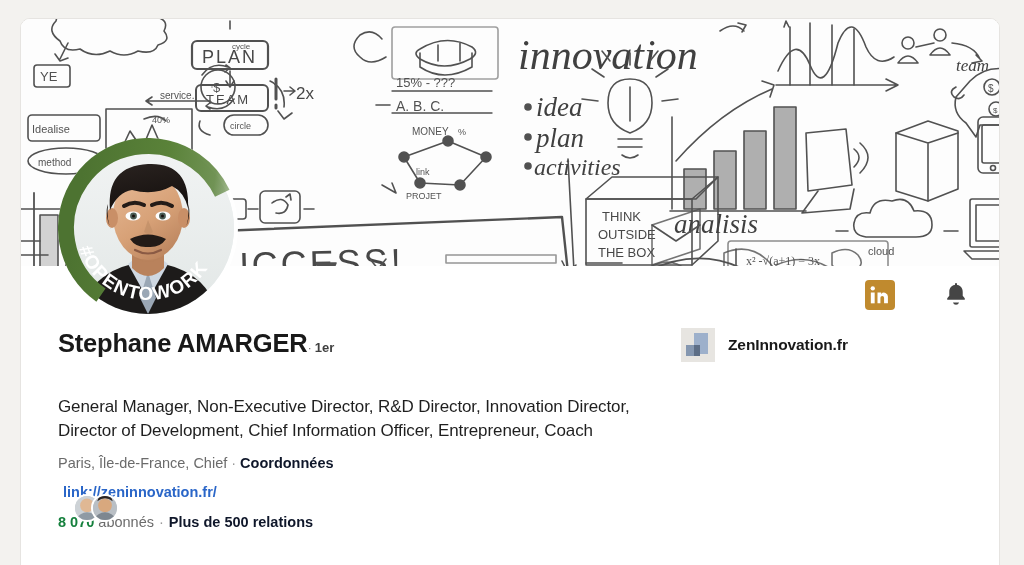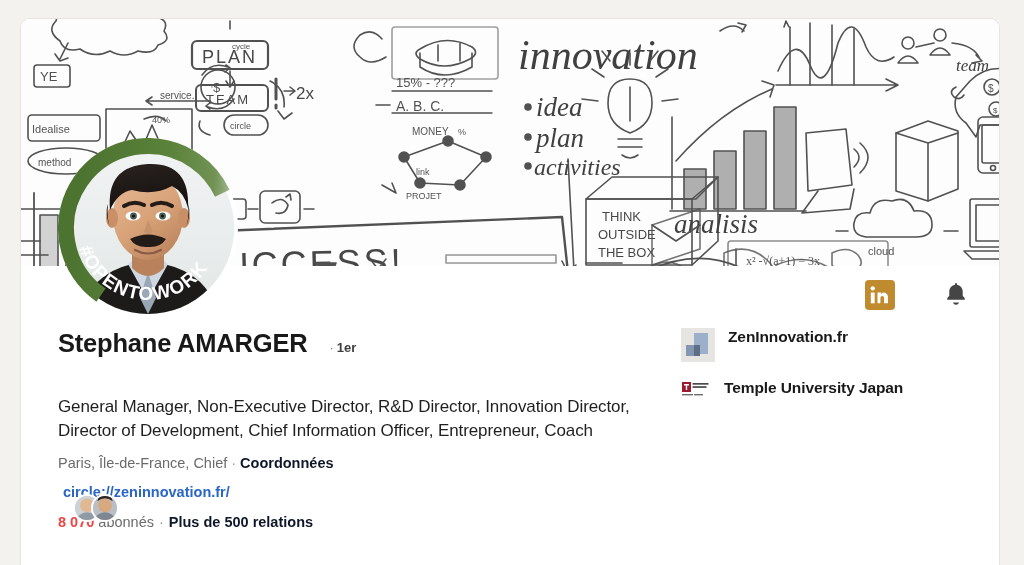--- a/index.html
+++ b/index.html
@@ -93,21 +93,21 @@
   
   .info {
     position: absolute;
     left: 37px;
     top: 62px;
     width: 620px;
   }
   .name-row {
     display: flex;
     align-items: baseline;
-    gap: 22px;
+    gap: 0;
     margin-bottom: 3px;
   }
   .name {
     font-size: 25.5px;
     font-weight: bold;
     color: #191919;
     letter-spacing: -0.2px;
     line-height: 1.2;
   }
   .degree {
@@ -147,21 +147,21 @@
     padding-left: 5px;
     line-height: 1.4;
   }
   .website a { color: #2a66c8; font-weight: bold; text-decoration: none; cursor: pointer; }
 
   .stats-row {
     font-size: 14.5px;
     color: #6b6b6b;
     line-height: 1.4;
   }
-  .stats-row .count { color: #ef4444; font-weight: bold; }
+  .stats-row .count { color: #15803d; font-weight: bold; }
   .stats-row .sep { margin: 0 5px; color: #9a9a9a; }
 
   
   .mutuals {
     position: absolute;
     left: 52px;
     top: 228px;
     display: flex;
   }
   .mutual-av {
@@ -177,21 +177,21 @@
 
   
   .companies {
     position: absolute;
     right: 28px;
     top: 62px;
     width: 290px;
   }
   .company-row {
     display: flex;
-    align-items: flex-start;
+    align-items: center;
     gap: 13px;
     margin-bottom: 17px;
     cursor: pointer;
   }
   .company-logo {
     width: 34px; height: 34px;
     flex: 0 0 34px;
     display: flex; align-items: center; justify-content: center;
     overflow: hidden;
   }
@@ -547,21 +547,21 @@
           <span class="degree"><span class="dot">·</span><span>1er</span></span>
         </div>
 
         <div class="headline">General Manager, Non-Executive Director, R&amp;D Director, Innovation Director, Director of Development, Chief Information Officer, Entrepreneur, Coach</div>
 
         <div class="location-row">
           <span>Paris, Île-de-France, Chief</span><span class="sep">·</span><span class="link-blue">Coordonnées</span>
         </div>
 
         <div class="website">
-          <a>circle://zeninnovation.fr/</a>
+          <a>link://zeninnovation.fr/</a>
         </div>
 
         <div class="stats-row">
           <span class="count">8 070</span>
           <span>abonnés</span><span class="sep">·</span><span class="link-blue">Plus de 500 relations</span>
         </div>
       </div>
 
       <div class="companies">
 
@@ -570,34 +570,20 @@
             <svg viewBox="0 0 34 34" aria-hidden="true">
               <rect width="34" height="34" fill="#e7e5e1"></rect>
               <rect x="13" y="5" width="14" height="21" fill="#9db0cb"></rect>
               <rect x="5" y="17" width="14" height="11" fill="#7d90ab" opacity="0.92"></rect>
               <rect x="13" y="17" width="6" height="11" fill="#5d6e86"></rect>
             </svg>
           </span>
           <span class="company-name">ZenInnovation.fr</span>
         </div>
 
-        <div class="company-row">
-          <span class="company-logo small">
-            <svg viewBox="0 0 30 22" aria-hidden="true">
-              <rect width="30" height="22" fill="#ffffff"></rect>
-              <rect x="1" y="3" width="9" height="10" fill="#9b1b30"></rect>
-              <path d="M3 5 h5 v1.4 h-1.8 v4.6 h-1.4 V6.4 H3z" fill="#ffffff"></path>
-              <rect x="11.5" y="4" width="16" height="1.7" fill="#4a4a4a"></rect>
-              <rect x="11.5" y="7.2" width="14" height="1.7" fill="#4a4a4a"></rect>
-              <rect x="1" y="15" width="11" height="1.4" fill="#6b6b6b"></rect>
-              <rect x="13" y="15" width="9" height="1.4" fill="#6b6b6b"></rect>
-            </svg>
-          </span>
-          <span class="company-name">Temple University Japan</span>
-        </div>
 
       </div>
 
       <div class="mutuals">
         <span class="mutual-av">
           <svg viewBox="0 0 28 28" aria-hidden="true">
             <rect width="28" height="28" fill="#cdd2d6"></rect>
             <circle cx="14" cy="11" r="8" fill="#e0b894"></circle>
             <path d="M0 28 q6 -9 14 -9 q8 0 14 9z" fill="#8f9aa4"></path>
           </svg>

